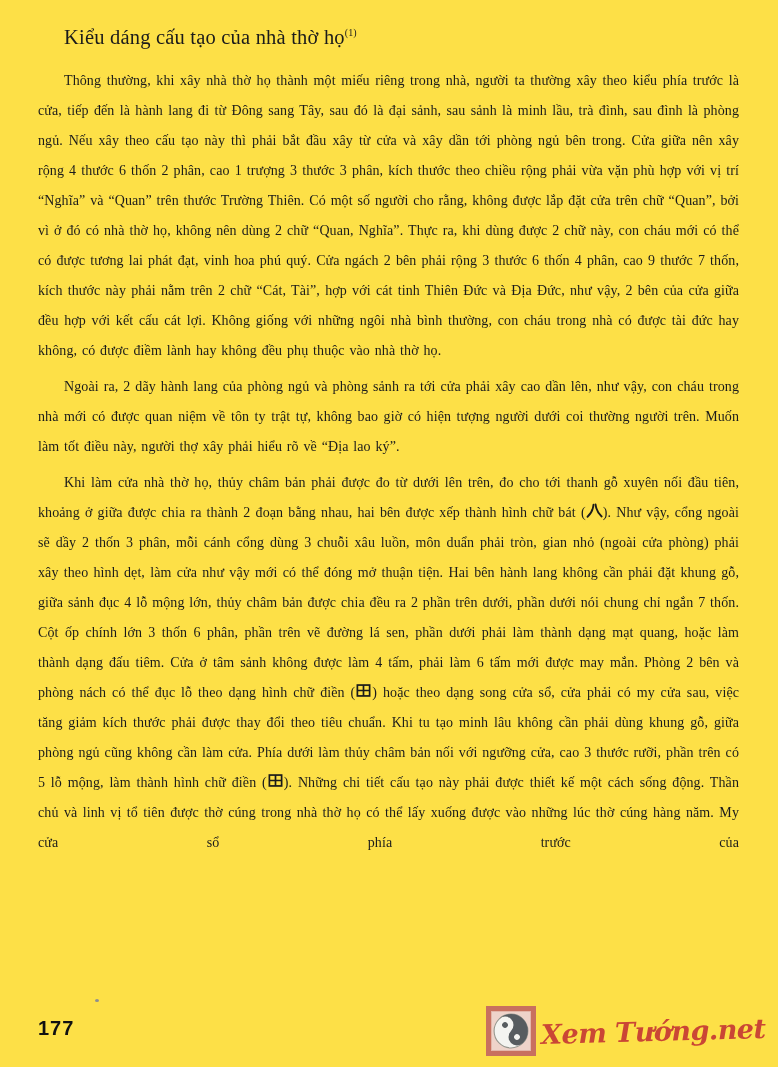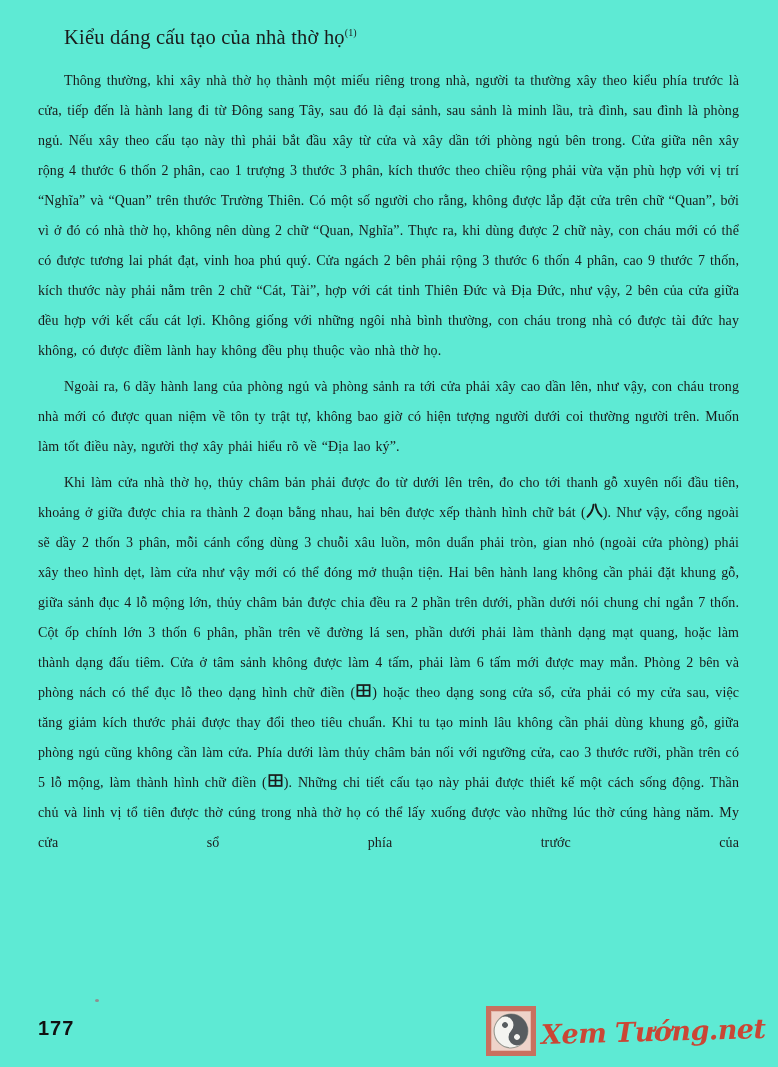--- a/index.html
+++ b/index.html
@@ -4,21 +4,21 @@
 <style>
   html, body { margin:0; padding:0; }
   body {
     width:778px; height:1067px;
     background:#e9e9e9;
     font-family:"Liberation Serif","DejaVu Serif",serif;
   }
   .page {
     position:relative;
     width:778px; height:1067px;
-    background:#5eead4;
+    background:#fde047;
     color:#1b1b1b;
     overflow:hidden;
   }
   .content {
     position:absolute;
     left:38px; top:26px;
     width:701px;
   }
   h1.doc-title {
     font-size:20.5px;
@@ -97,21 +97,21 @@
 </head>
 <body>
 
 <div class="page">
   <div class="content">
 
     <h1 class="doc-title"><span>Kiểu dáng cấu tạo của nhà thờ họ</span><sup>(1)</sup></h1>
 
     <p class="body-par">Thông thường, khi xây nhà thờ họ thành một miếu riêng trong nhà, người ta thường xây theo kiểu phía trước là cửa, tiếp đến là hành lang đi từ Đông sang Tây, sau đó là đại sảnh, sau sảnh là minh lầu, trà đình, sau đình là phòng ngủ. Nếu xây theo cấu tạo này thì phải bắt đầu xây từ cửa và xây dần tới phòng ngủ bên trong. Cửa giữa nên xây rộng 4 thước 6 thốn 2 phân, cao 1 trượng 3 thước 3 phân, kích thước theo chiều rộng phải vừa vặn phù hợp với vị trí “Nghĩa” và “Quan” trên thước Trường Thiên. Có một số người cho rằng, không được lắp đặt cửa trên chữ “Quan”, bởi vì ở đó có nhà thờ họ, không nên dùng 2 chữ “Quan, Nghĩa”. Thực ra, khi dùng được 2 chữ này, con cháu mới có thể có được tương lai phát đạt, vinh hoa phú quý. Cửa ngách 2 bên phải rộng 3 thước 6 thốn 4 phân, cao 9 thước 7 thốn, kích thước này phải nằm trên 2 chữ “Cát, Tài”, hợp với cát tinh Thiên Đức và Địa Đức, như vậy, 2 bên của cửa giữa đều hợp với kết cấu cát lợi. Không giống với những ngôi nhà bình thường, con cháu trong nhà có được tài đức hay không, có được điềm lành hay không đều phụ thuộc vào nhà thờ họ.</p>
 
-    <p class="body-par">Ngoài ra, 6 dãy hành lang của phòng ngủ và phòng sảnh ra tới cửa phải xây cao dần lên, như vậy, con cháu trong nhà mới có được quan niệm về tôn ty trật tự, không bao giờ có hiện tượng người dưới coi thường người trên. Muốn làm tốt điều này, người thợ xây phải hiểu rõ về “Địa lao ký”.</p>
+    <p class="body-par">Ngoài ra, 2 dãy hành lang của phòng ngủ và phòng sảnh ra tới cửa phải xây cao dần lên, như vậy, con cháu trong nhà mới có được quan niệm về tôn ty trật tự, không bao giờ có hiện tượng người dưới coi thường người trên. Muốn làm tốt điều này, người thợ xây phải hiểu rõ về “Địa lao ký”.</p>
 
     <p class="body-par continued"><span>Khi làm cửa nhà thờ họ, thủy châm bản phải được đo từ dưới lên trên, đo cho tới thanh gỗ xuyên nối đầu tiên, khoảng ở giữa được chia ra thành 2 đoạn bằng nhau, hai bên được xếp thành hình chữ bát (</span><svg class="cjk-glyph" viewBox="0 0 100 100">
           <path d="M44 16 C 41 46, 28 70, 9 87" fill="none" stroke="#1b1b1b" stroke-width="11" stroke-linecap="round"></path>
           <path d="M56 14 C 60 46, 74 70, 92 85" fill="none" stroke="#1b1b1b" stroke-width="11" stroke-linecap="round"></path>
         </svg><span>). Như vậy, cổng ngoài sẽ dầy 2 thốn 3 phân, mỗi cánh cổng dùng 3 chuỗi xâu luồn, môn duẩn phải tròn, gian nhỏ (ngoài cửa phòng) phải xây theo hình dẹt, làm cửa như vậy mới có thể đóng mở thuận tiện. Hai bên hành lang không cần phải đặt khung gỗ, giữa sảnh đục 4 lỗ mộng lớn, thủy châm bản được chia đều ra 2 phần trên dưới, phần dưới nói chung chỉ ngắn 7 thốn. Cột ốp chính lớn 3 thốn 6 phân, phần trên vẽ đường lá sen, phần dưới phải làm thành dạng mạt quang, hoặc làm thành dạng đấu tiêm. Cửa ở tâm sảnh không được làm 4 tấm, phải làm 6 tấm mới được may mắn. Phòng 2 bên và phòng nách có thể đục lỗ theo dạng hình chữ điền (</span><svg class="cjk-glyph" viewBox="0 0 100 100">
           <rect x="14" y="18" width="72" height="64" fill="none" stroke="#1b1b1b" stroke-width="10"></rect>
           <path d="M50 18 V 82 M14 50 H 86" fill="none" stroke="#1b1b1b" stroke-width="10"></path>
         </svg><span>) hoặc theo dạng song cửa sổ, cửa phải có my cửa sau, việc tăng giảm kích thước phải được thay đổi theo tiêu chuẩn. Khi tu tạo minh lâu không cần phải dùng khung gỗ, giữa phòng ngủ cũng không cần làm cửa. Phía dưới làm thủy châm bản nối với ngưỡng cửa, cao 3 thước rưỡi, phần trên có 5 lỗ mộng, làm thành hình chữ điền (</span><svg class="cjk-glyph" viewBox="0 0 100 100">
           <rect x="14" y="18" width="72" height="64" fill="none" stroke="#1b1b1b" stroke-width="10"></rect>
           <path d="M50 18 V 82 M14 50 H 86" fill="none" stroke="#1b1b1b" stroke-width="10"></path>

